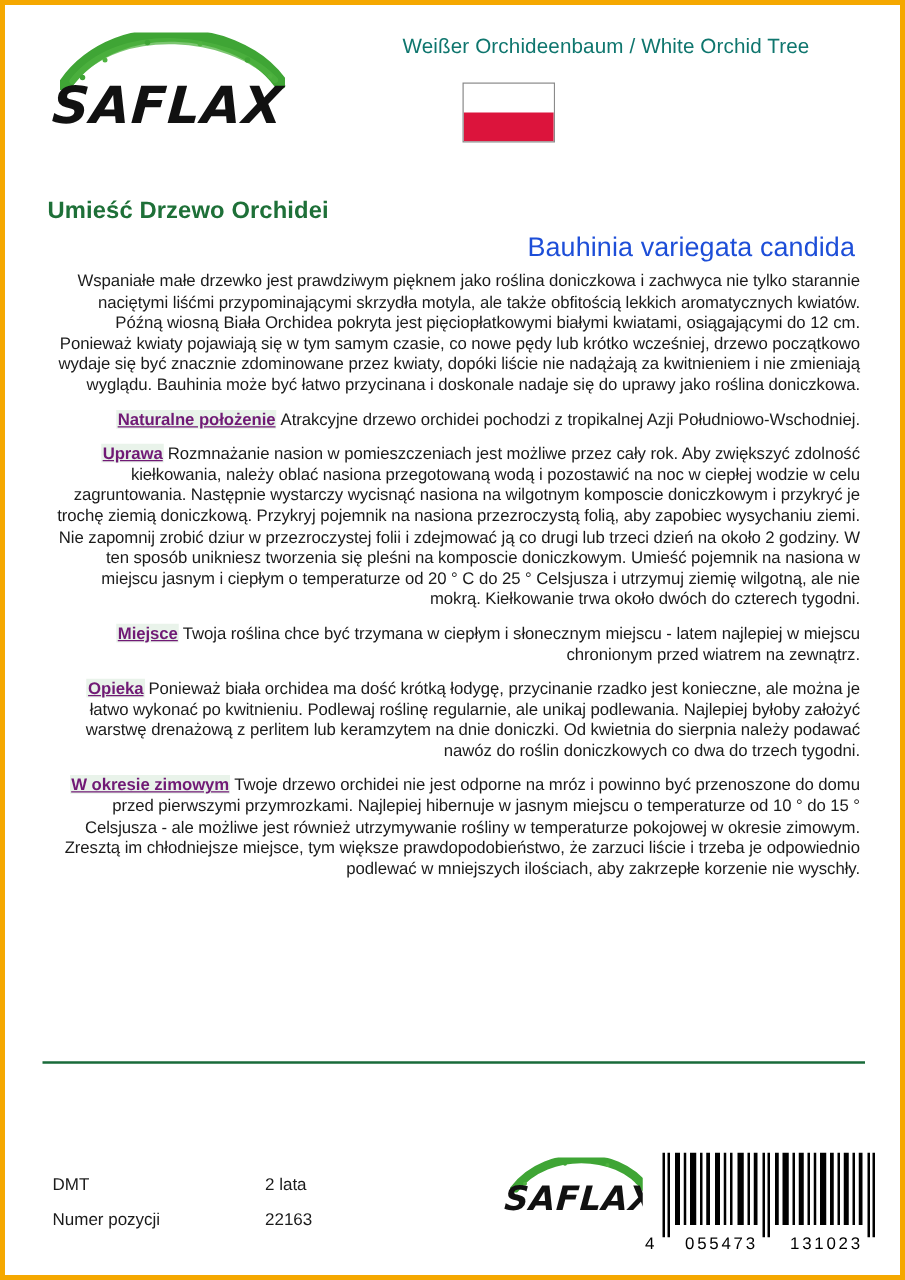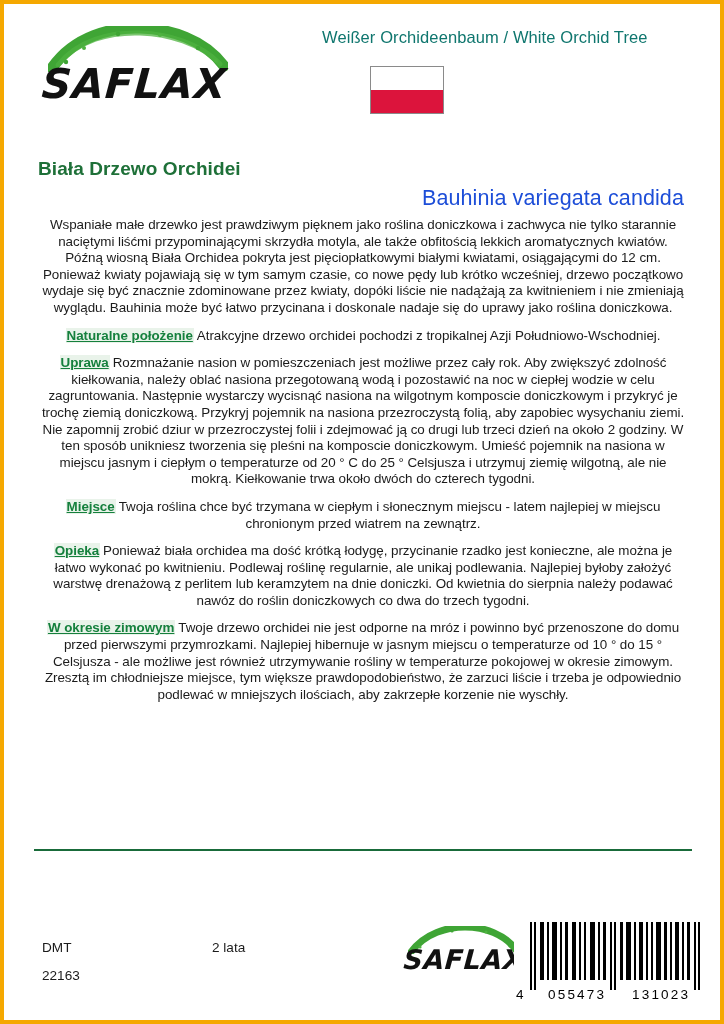--- a/index.html
+++ b/index.html
@@ -104,25 +104,25 @@
 
   
   .body-area {
     margin: 6px 2px 0 4px;
   }
   p.para {
     margin: 0 0 11px 0;
     font-size: 13.4px;
     line-height: 16.6px;
     color: #1b1b1b;
-    text-align: center;
+    text-align: right;
     letter-spacing: -0.05px;
   }
   .sec-head {
-    color: #15803d;
+    color: #701a75;
     font-weight: 700;
     text-decoration: underline;
     background: #e9f3ea;
     padding: 0 1px;
     margin-right: 3px;
   }
 
   
   .divider {
     position: absolute;
@@ -227,21 +227,21 @@
       </div>
 
       <div class="header-subtitle">Weißer Orchideenbaum / White Orchid Tree</div>
 
       <div class="flag">
         <div class="flag-white"></div>
         <div class="flag-red"></div>
       </div>
     </div>
 
-    <div class="title-common">Biała Drzewo Orchidei</div>
+    <div class="title-common">Umieść Drzewo Orchidei</div>
     <div class="title-latin">Bauhinia variegata candida</div>
 
     <div class="body-area">
 
       <p class="para">Wspaniałe małe drzewko jest prawdziwym pięknem jako roślina doniczkowa i zachwyca nie tylko starannie naciętymi liśćmi przypominającymi skrzydła motyla, ale także obfitością lekkich aromatycznych kwiatów. Późną wiosną Biała Orchidea pokryta jest pięciopłatkowymi białymi kwiatami, osiągającymi do 12 cm. Ponieważ kwiaty pojawiają się w tym samym czasie, co nowe pędy lub krótko wcześniej, drzewo początkowo wydaje się być znacznie zdominowane przez kwiaty, dopóki liście nie nadążają za kwitnieniem i nie zmieniają wyglądu. Bauhinia może być łatwo przycinana i doskonale nadaje się do uprawy jako roślina doniczkowa.</p>
 
       <p class="para">
         <span class="sec-head">Naturalne położenie</span><span>Atrakcyjne drzewo orchidei pochodzi z tropikalnej Azji Południowo-Wschodniej.</span>
       </p>
 
@@ -265,20 +265,21 @@
     <div class="divider"></div>
 
     <div class="footer">
 
       <div class="footer-table">
         <div class="row">
           <div class="lbl">DMT</div>
           <div class="val">2 lata</div>
         </div>
         <div class="row">
+          <div class="lbl">Numer pozycji</div>
           <div class="val">22163</div>
         </div>
       </div>
 
       <div class="footer-logo">
         <svg class="arc2" viewBox="0 0 112 28">
           <path d="M3 26 C 17 7, 40 1, 57 1 C 76 1, 97 8, 109 25" stroke="#3FA535" stroke-width="7" fill="none" stroke-linecap="round"></path>
           <circle cx="12" cy="21" r="1.6" fill="#4FB340"></circle>
           <circle cx="44" cy="5" r="1.6" fill="#3FA535"></circle>
           <circle cx="78" cy="6" r="1.6" fill="#4FB340"></circle>

